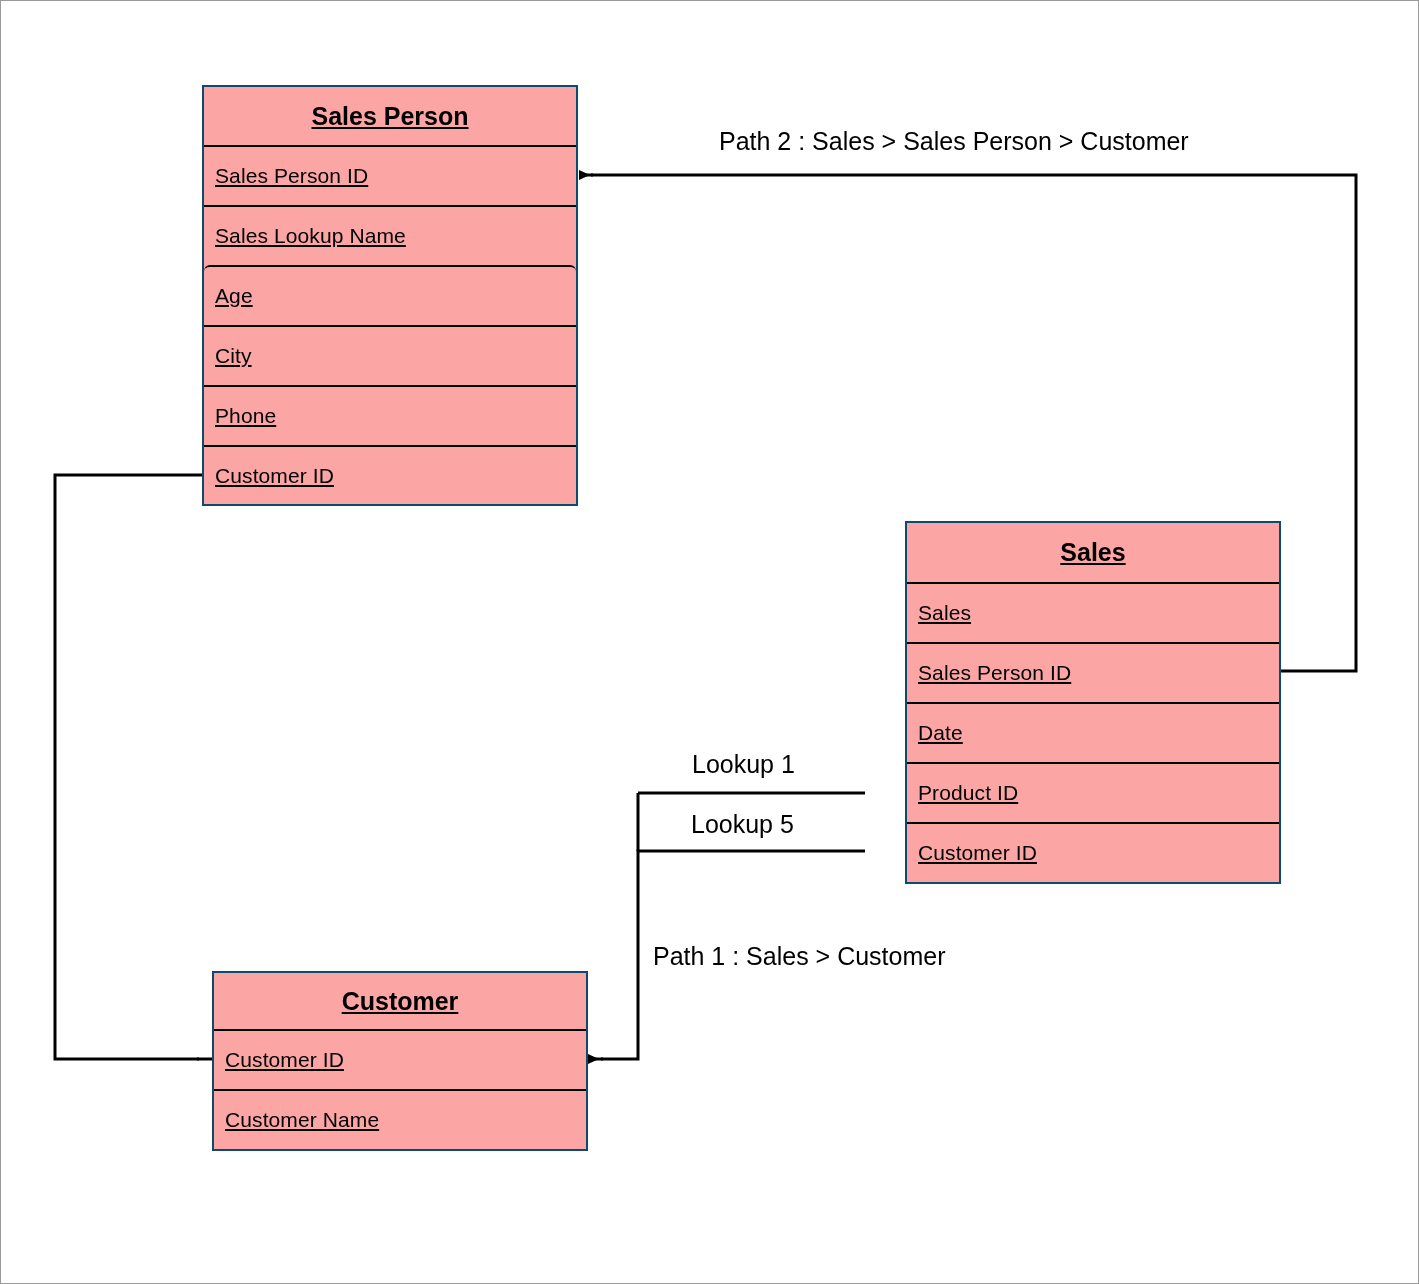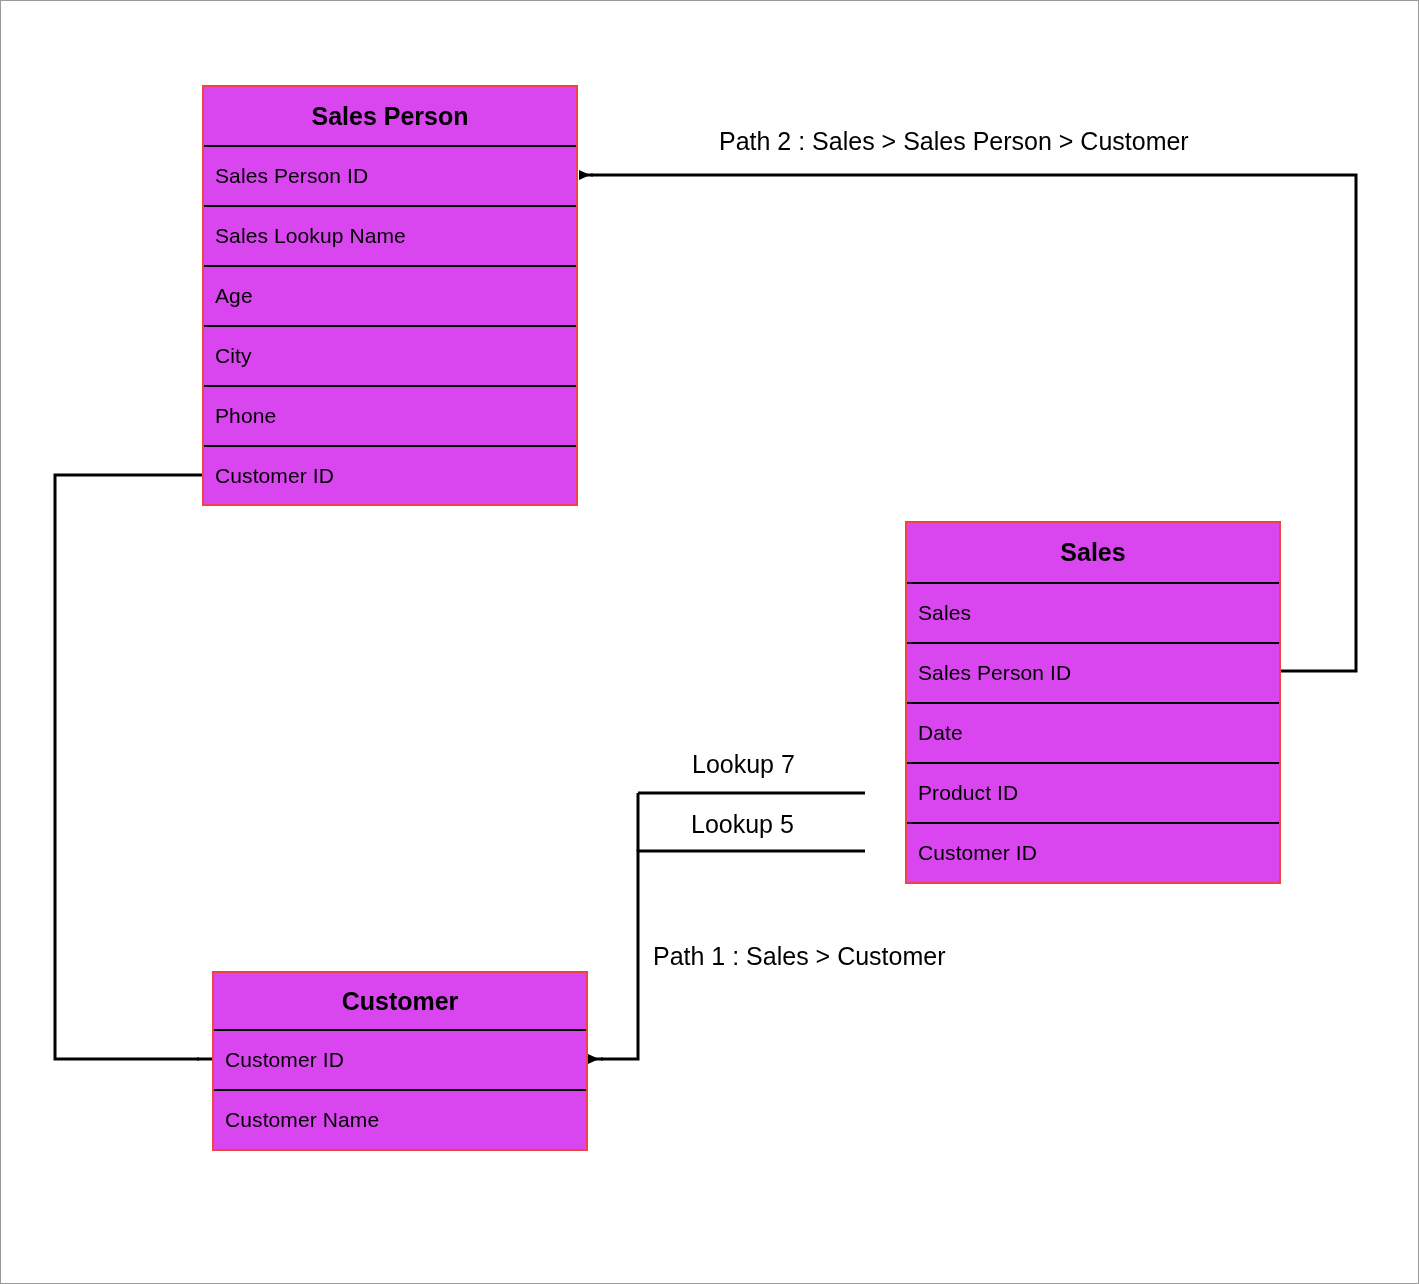--- a/index.html
+++ b/index.html
@@ -20,23 +20,24 @@
   svg#wires {
     position: absolute;
     left: 0; top: 0;
     width: 1419px;
     height: 1284px;
     pointer-events: none;
   }
   .entity {
     position: absolute;
     box-sizing: border-box;
-    border: 2px solid #ef4444;
-    background: #d946ef;
+    border: 2px solid #0c4a6e;
+    background: #fca5a5;
     z-index: 5;
+    text-decoration: underline;
   }
   .entity .row {
     box-sizing: border-box;
     display: flex;
     align-items: center;
     border-top: 2px solid #000000;
     padding-left: 11px;
     font-size: 21px;
     color: #000000;
     letter-spacing: 0.1px;
@@ -96,21 +97,21 @@
 
     <g>
       <path d="M637,792 L637,850" fill="none" stroke="#000000" stroke-width="3"></path>
     </g>
   </svg>
 
   <div class="entity" style="left:201px; top:84px; width:376px;">
     <div class="title" style="height:58px;">Sales Person</div>
     <div class="row" style="height:60px;">Sales Person ID</div>
     <div class="row" style="height:60px;">Sales Lookup Name</div>
-    <div class="row" style="height:60px;">Age</div>
+    <div class="row" style="height:60px;border-radius:6px;">Age</div>
     <div class="row" style="height:60px;">City</div>
     <div class="row" style="height:60px;">Phone</div>
     <div class="row" style="height:59px;">Customer ID</div>
   </div>
 
   <div class="entity" style="left:864px; top:520px; width:376px;margin-left:40px;">
     <div class="title" style="height:59px;">Sales</div>
     <div class="row" style="height:60px;">Sales</div>
     <div class="row" style="height:60px;">Sales Person ID</div>
     <div class="row" style="height:60px;">Date</div>
@@ -119,19 +120,19 @@
   </div>
 
   <div class="entity" style="left:211px; top:970px; width:376px;">
     <div class="title" style="height:56px;">Customer</div>
     <div class="row" style="height:60px;">Customer ID</div>
     <div class="row" style="height:60px;">Customer Name</div>
   </div>
 
   <div class="edge-label" style="left:718px; top:126px;">Path 2 : Sales &gt; Sales Person &gt; Customer</div>
 
-  <div class="edge-label" style="left:691px; top:749px;">Lookup 7</div>
+  <div class="edge-label" style="left:691px; top:749px;">Lookup 1</div>
 
   <div class="edge-label" style="left:690px; top:809px;">Lookup 5</div>
 
   <div class="edge-label" style="left:652px; top:941px;">Path 1 : Sales &gt; Customer</div>
 
 </div>
 
 </body></html>

